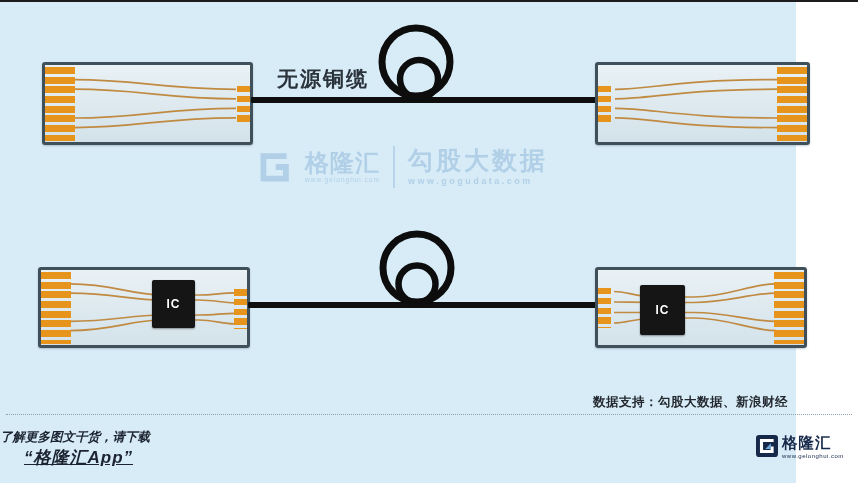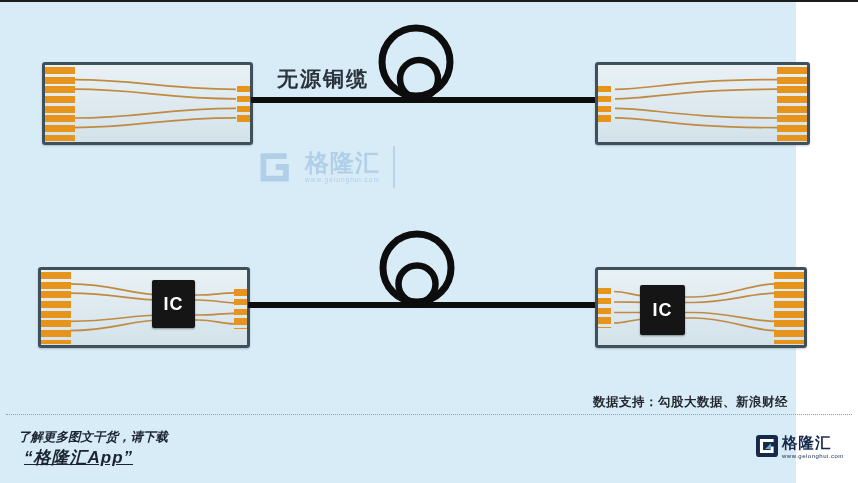--- a/index.html
+++ b/index.html
@@ -18,21 +18,21 @@
   .wires{position:absolute;left:0;top:0;width:100%;height:100%;}
   .wire{stroke:#c08a42;stroke-width:1.7;fill:none;}
   .pins{position:absolute;}
   .pins-big{width:30px;top:1.5px;bottom:1.5px;
     background:repeating-linear-gradient(to bottom,#e6941c 0,#e6941c 7px,rgba(0,0,0,0) 7px,rgba(0,0,0,0) 9.65px);}
   .pins-big.pl{left:0;} .pins-big.pr{right:0;}
   .pins-small{width:13px;height:37px;
     background:repeating-linear-gradient(to bottom,#e6941c 0,#e6941c 6.5px,rgba(0,0,0,0) 6.5px,rgba(0,0,0,0) 9.8px);}
   .pins-small.pr{right:0;top:21px;}
   .pins-small.pl{left:0;top:19px;}
-  .ic{position:absolute;background:#151515;color:#fff;font-weight:bold;font-size:18px;
+  .ic{position:absolute;background:#151515;color:#fff;font-weight:bold;font-size:12px;
     display:flex;align-items:center;justify-content:center;border-radius:2px;letter-spacing:1px;
     box-shadow:0 1px 2px rgba(0,0,0,.4);}
   .ic-l{left:111px;top:10px;width:43px;height:48px;}
   .ic-r{left:42px;top:15px;width:45px;height:50px;}
 
   
   .cable{position:absolute;height:6px;background:#0e0e0e;border-radius:1px;}
   .cable-top{left:251px;top:97px;width:347px;}
   .cable-bottom{left:248px;top:302px;width:350px;}
   .coil{position:absolute;}
@@ -50,21 +50,21 @@
   .wm-col{display:flex;flex-direction:column;align-items:center;line-height:1;}
   .wm-name{font-size:24px;font-weight:600;letter-spacing:1px;}
   .wm-url-sm{font-size:6.5px;letter-spacing:1px;margin-top:2px;}
   .wm-name-lg{font-size:25px;font-weight:600;letter-spacing:3px;}
   .wm-url-lg{font-size:9px;font-weight:bold;letter-spacing:2.5px;margin-top:4px;align-self:flex-start;}
   .wm-divider{width:2px;height:42px;background:#aecde6;opacity:.85;}
 
   
   .support-note{position:absolute;right:8px;top:394px;font-size:12.5px;font-weight:600;color:#23292f;letter-spacing:.5px;margin-left:48px;}
   .dotted-sep{position:absolute;left:6px;top:414px;width:846px;border-top:1.6px dotted #8fa3ad;}
-  .promo{position:absolute;left:18px;top:429px;font-size:12.5px;font-weight:bold;font-style:italic;color:#1b2430;}
+  .promo{position:absolute;left:0;top:429px;font-size:12.5px;font-weight:bold;font-style:italic;color:#1b2430;}
   .app-name{position:absolute;left:24px;top:446px;font-size:17px;font-weight:600;font-style:italic;color:#1b2430;letter-spacing:1px;text-decoration:underline;}
   .footer-logo{position:absolute;left:756px;top:435px;display:flex;align-items:flex-start;gap:4px;}
   .fl-col{display:flex;flex-direction:column;line-height:1;}
   .fl-name{font-size:15.5px;font-weight:bold;color:#16294a;letter-spacing:1px;}
   .fl-url{font-size:6px;color:#16294a;letter-spacing:.5px;margin-top:2px;}
 </style>
 </head>
 <body>
 
 <div class="canvas">
@@ -101,20 +101,24 @@
 
   <div class="watermark">
     <svg width="34" height="34" viewBox="0 0 100 100">
       <path d="M84,18 H16 V84 H82 V50 H52" stroke="#aecde6" stroke-width="17" fill="none"></path>
     </svg>
     <div class="wm-col">
       <div class="wm-name">格隆汇</div>
       <div class="wm-url-sm">www.gelonghui.com</div>
     </div>
     <div class="wm-divider"></div>
+    <div class="wm-col">
+      <div class="wm-name-lg">勾股大数据</div>
+      <div class="wm-url-lg">www.gogudata.com</div>
+    </div>
   </div>
 
   <div class="connector c-bl">
     <svg class="wires" viewBox="0 0 206 75" preserveAspectRatio="none">
       <path class="wire" d="M29,13.9 C72,13.9 90,25 120,25 L158,25 C172,25 182,22.8 193,22.8"></path>
       <path class="wire" d="M29,23.2 C72,23.2 90,30 120,30 L158,30 C172,30 182,32.8 193,32.8"></path>
       <path class="wire" d="M29,51.3 C72,51.3 90,45 120,45 L158,45 C172,45 182,43.3 193,43.3"></path>
       <path class="wire" d="M29,60.6 C72,60.6 90,50 120,50 L158,50 C172,50 182,53.8 193,53.8"></path>
     </svg>
     <div class="pins pins-big pl"></div>

